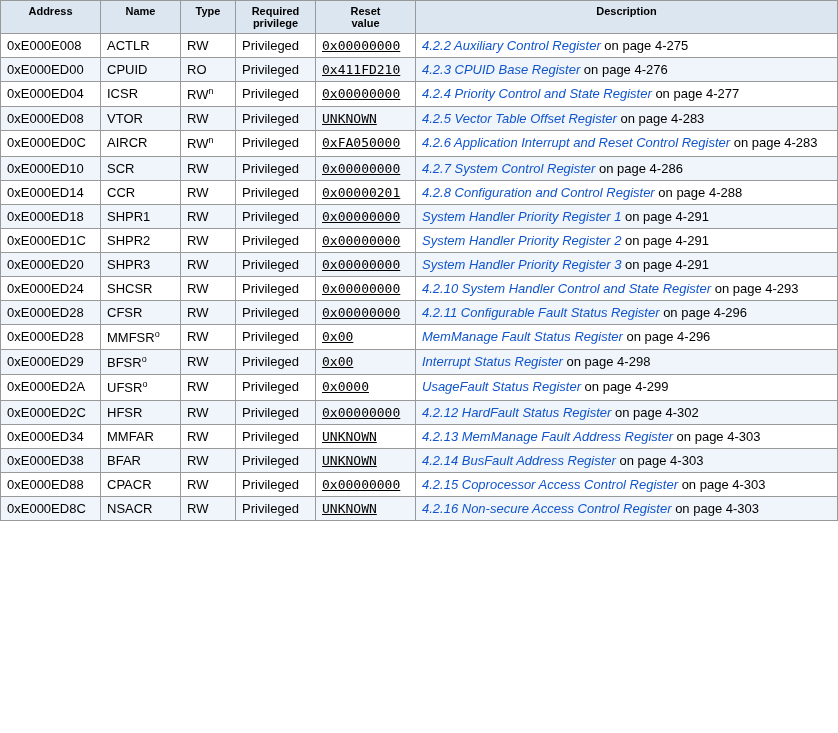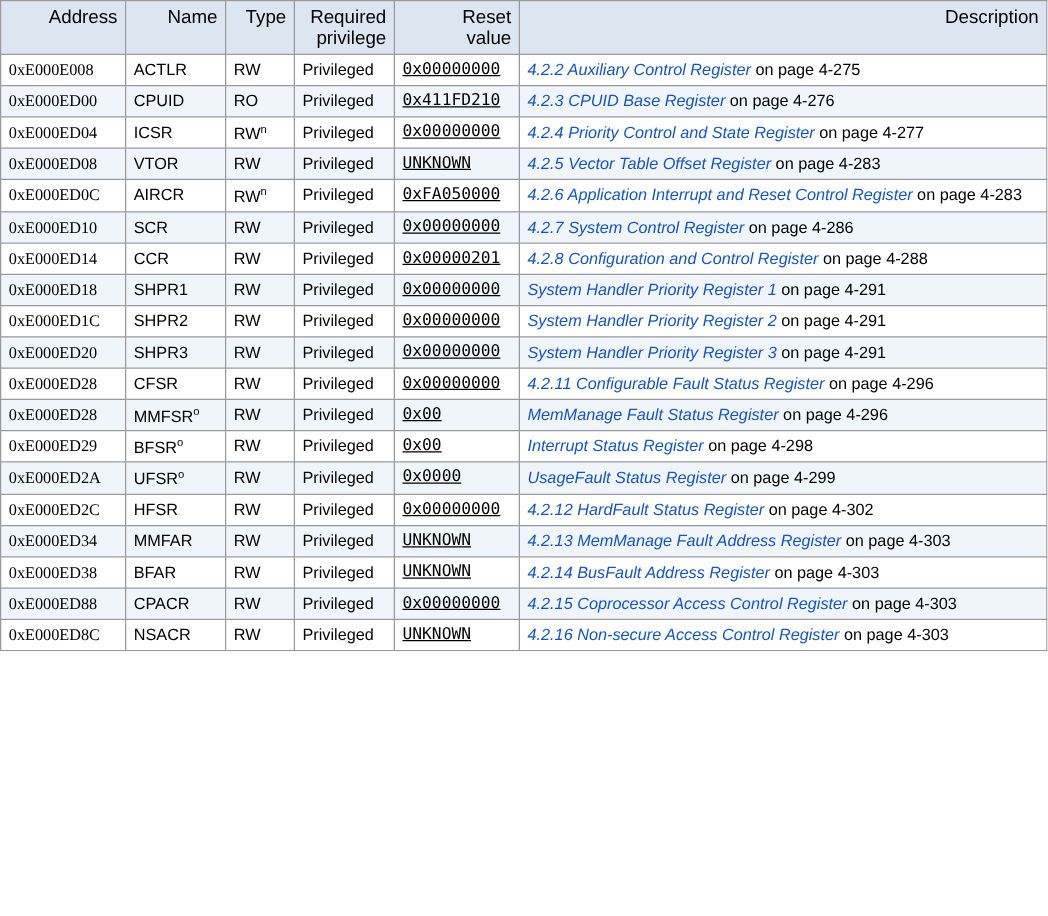--- a/index.html
+++ b/index.html
@@ -14,23 +14,22 @@
       border-collapse: collapse;
       table-layout: fixed;
     }
     th, td {
       border: 1px solid #999;
       padding: 4px 6px;
       vertical-align: top;
     }
     th {
       background: #dce6f1;
-      font-weight: normal;
-      font-size: 15px;
-      text-align: right;
+      font-weight: bold;
+      font-size: 11px;
     }
     tr:nth-child(even) td {
       background: #f0f5fb;
     }
     tr:nth-child(odd) td {
       background: #ffffff;
     }
     .col-addr { width: 100px; }
     .col-name { width: 80px; }
     .col-type { width: 55px; }
@@ -38,21 +37,21 @@
     .col-reset { width: 100px; }
     .col-desc { width: auto; }
     .desc-link {
       color: #1155cc;
       font-style: italic;
     }
     sup {
       font-size: 9px;
     }
     td.addr {
-      font-family: Liberation Serif, serif;
+      font-family: Liberation Sans, sans-serif;
       color: #000;
     }
     td.reset-val {
       font-family: monospace;
       text-decoration: underline;
     }
   </style>
 </head>
 <body>
 
@@ -150,20 +149,28 @@
       </tr>
       <tr>
         <td class="addr">0xE000ED20</td>
         <td>SHPR3</td>
         <td>RW</td>
         <td>Privileged</td>
         <td class="reset-val">0x00000000</td>
         <td><span class="desc-link">System Handler Priority Register 3</span><span> on page 4-291</span></td>
       </tr>
       <tr>
+        <td class="addr">0xE000ED24</td>
+        <td>SHCSR</td>
+        <td>RW</td>
+        <td>Privileged</td>
+        <td class="reset-val">0x00000000</td>
+        <td><span class="desc-link">4.2.10 System Handler Control and State Register</span><span> on page 4-293</span></td>
+      </tr>
+      <tr>
         <td class="addr">0xE000ED28</td>
         <td>CFSR</td>
         <td>RW</td>
         <td>Privileged</td>
         <td class="reset-val">0x00000000</td>
         <td><span class="desc-link">4.2.11 Configurable Fault Status Register</span><span> on page 4-296</span></td>
       </tr>
       <tr>
         <td class="addr">0xE000ED28</td>
         <td>MMFSR<sup>o</sup></td>

